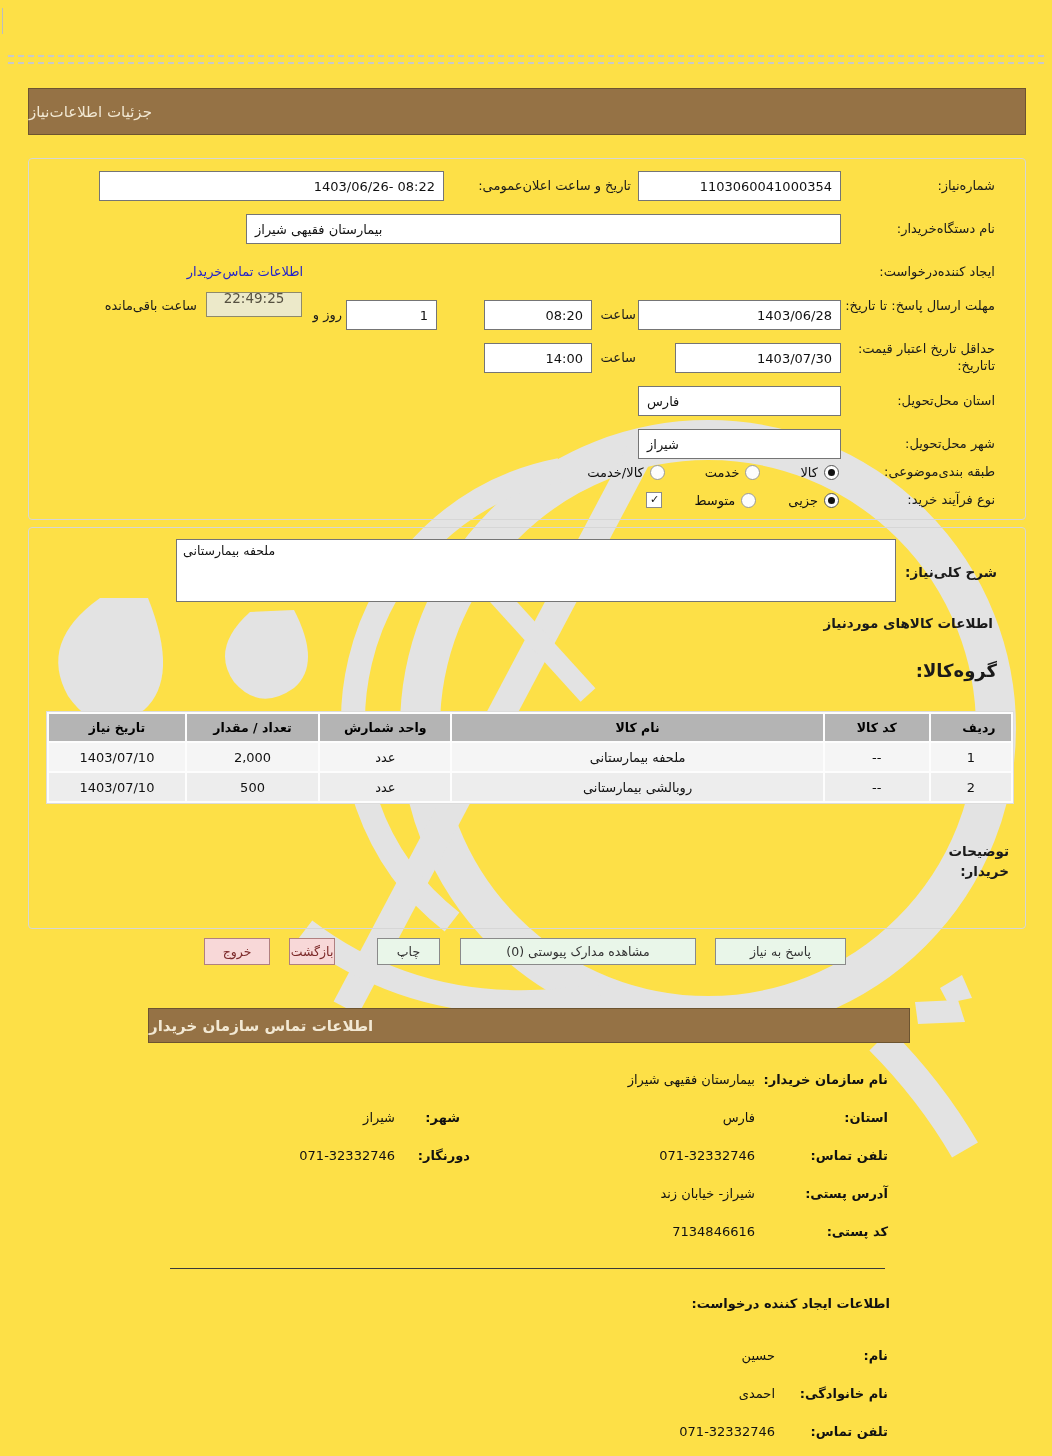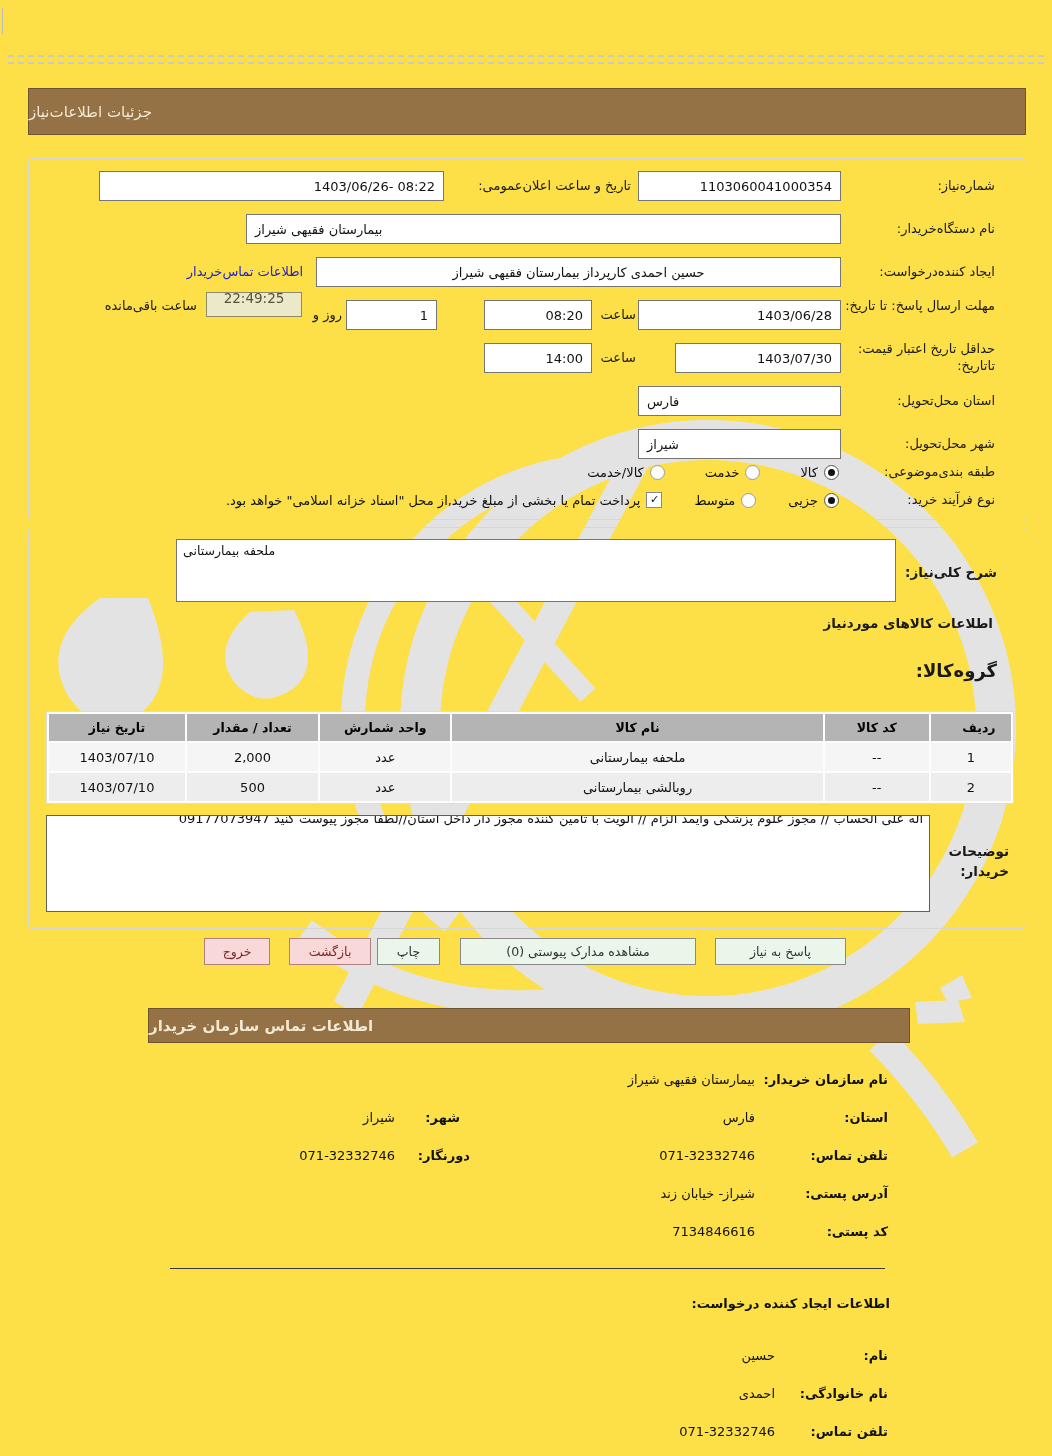--- a/index.html
+++ b/index.html
@@ -72,21 +72,20 @@
 
     <div class="abs lbl" style="right:30px;top:12px;width:160px;line-height:30px;">شماره‌نیاز:</div>
     <div class="box ltr" style="right:184px;top:12px;width:203px;">1103060041000354</div>
     <div class="abs lbl" style="right:394px;top:12px;line-height:30px;">تاریخ و ساعت اعلان‌عمومی:</div>
     <div class="box ltr" style="left:70px;top:12px;width:345px;">1403/06/26- 08:22</div>
 
     <div class="abs lbl" style="right:30px;top:55px;width:160px;line-height:30px;">نام دستگاه‌خریدار:</div>
     <div class="box" style="left:217px;top:55px;width:595px;justify-content:flex-end;">بیمارستان فقیهی شیراز</div>
 
     <div class="abs lbl" style="right:30px;top:98px;width:160px;line-height:30px;">ایجاد کننده‌درخواست:</div>
-    <div class="box" style="left:287px;top:98px;width:525px;justify-content:center;">حسین احمدی کارپرداز بیمارستان فقیهی شیراز</div>
     <a class="abs link lbl" href="#" style="left:132px;top:98px;width:168px;line-height:30px;text-align:center;z-index:1;">اطلاعات تماس‌خریدار</a>
 
     <div class="abs lbl" style="right:30px;top:138px;width:150px;line-height:17px;">مهلت ارسال پاسخ: تا تاریخ:</div>
     <div class="box ltr" style="right:184px;top:141px;width:203px;">1403/06/28</div>
     <div class="abs lbl" style="right:389px;top:141px;line-height:30px;">ساعت</div>
     <div class="box ltr" style="right:433px;top:141px;width:108px;">08:20</div>
     <div class="box ltr" style="right:588px;top:141px;width:91px;">1</div>
     <div class="abs lbl" style="right:683px;top:141px;line-height:30px;">روز و</div>
     <div class="abs" style="right:723px;top:133px;width:96px;height:25px;box-sizing:border-box;border:1px solid #8f8a6a;background:#ece9c9;overflow:hidden;z-index:1;">
       <div class="ltr" style="font-size:13.5px;color:#555040;text-align:center;line-height:24px;margin-top:-7px;">22:49:25</div>
@@ -124,21 +123,20 @@
       <span class="opt">
           <span class="radio sel"></span>
           <span>جزیی</span>
         </span>
       <span class="opt">
           <span class="radio"></span>
           <span>متوسط</span>
         </span>
       <span class="opt">
           <span class="check">✓</span>
-          <span>پرداخت تمام یا بخشی از مبلغ خرید,از محل "اسناد خزانه اسلامی" خواهد بود.</span>
         </span>
     </div>
   </div>
 
   <div class="panel" style="top:527px;height:400px;">
     <div class="abs lbl b" style="right:28px;top:36px;font-size:13.5px;">شرح کلی‌نیاز:</div>
     <div class="abs z1" style="left:147px;top:11px;width:720px;height:63px;box-sizing:border-box;border:1px solid #757575;background:#fff;padding:3px 6px;">
       <div style="font-size:12.5px;text-align:left;direction:rtl;">ملحفه بیمارستانی</div>
     </div>
 
@@ -176,29 +174,26 @@
             <td class="ltr">1403/07/10</td>
           </tr>
         </tbody>
       </table>
     </div>
 
     <div class="abs lbl b" style="right:16px;top:313px;line-height:20px;font-size:13.5px;">
       <div>توضیحات</div>
       <div>خریدار:</div>
     </div>
-    <div class="abs z1" style="left:17px;top:287px;width:884px;height:97px;box-sizing:border-box;border:1px solid #5f5f5f;background:#fff;padding:0 6px;overflow:hidden;">
-      <div style="font-size:13px;line-height:19px;margin-top:-7px;direction:rtl;text-align:right;">اله علی الحساب // مجوز علوم پزشکی وایمد الزام // الویت با تامین کننده مجوز دار داخل استان//لطفا مجوز پیوست کنید 09177073947</div>
-    </div>
   </div>
 
   <div class="btn btn-green" style="left:715px;width:131px;">پاسخ به نیاز</div>
   <div class="btn btn-green" style="left:460px;width:236px;">مشاهده مدارک پیوستی (0)</div>
   <div class="btn btn-green" style="left:377px;width:63px;">چاپ</div>
-  <div class="btn btn-pink" style="left:289px;width:82px;">بازگشت</div>
+  <div class="btn btn-pink" style="left:289px;width:46px;">بازگشت</div>
   <div class="btn btn-pink" style="left:204px;width:66px;">خروج</div>
 
   <div class="bar" style="left:148px;top:1008px;width:760px;height:33px;display:flex;align-items:center;justify-content:flex-end;">
     <span class="bar-title b">اطلاعات تماس سازمان خریدار</span>
   </div>
 
   <div class="crow" style="top:1072px;">
     <span class="cl" style="right:164px;">نام سازمان خریدار:</span>
     <span class="cv" style="right:297px;">بیمارستان فقیهی شیراز</span>
   </div>

